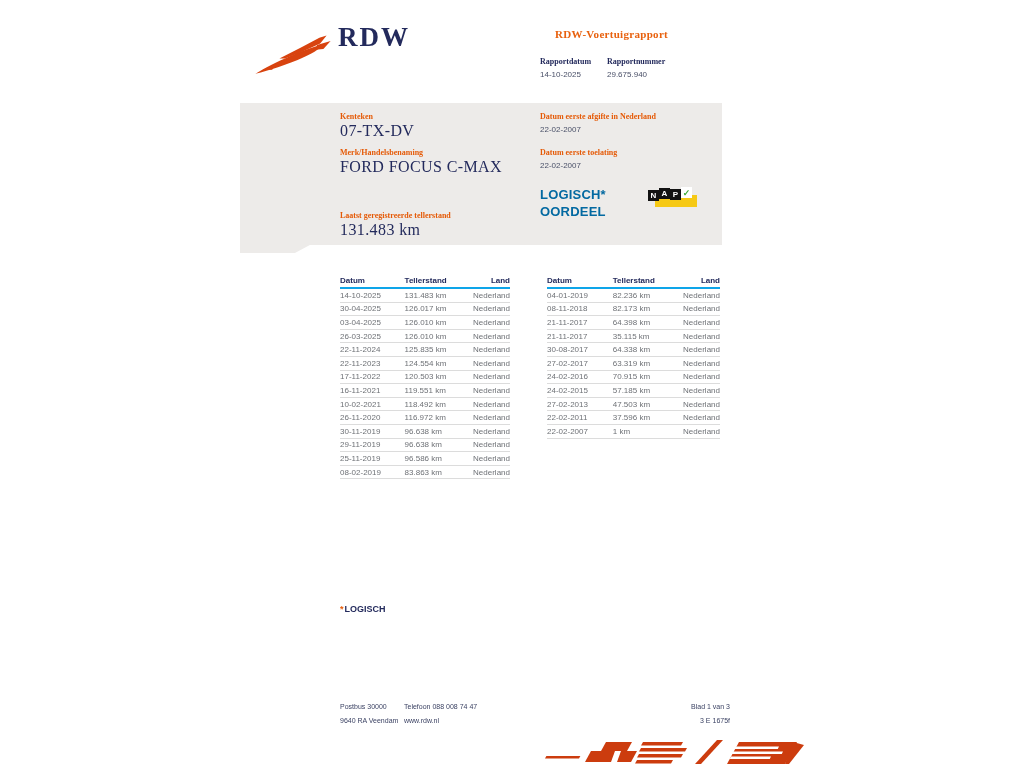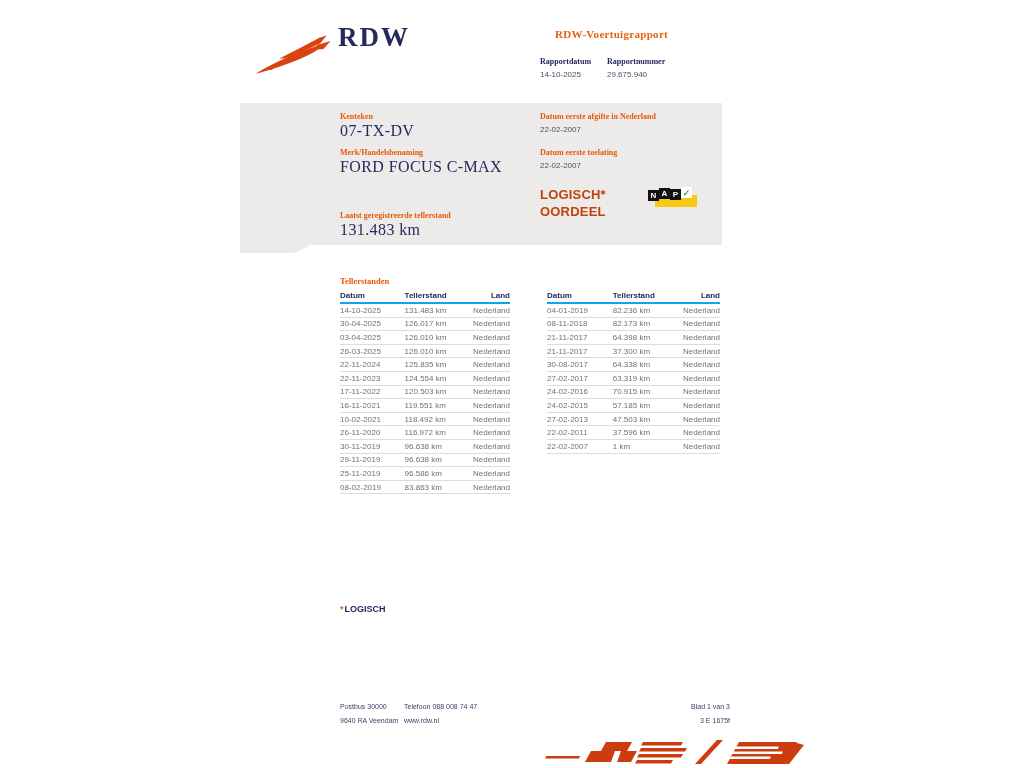--- a/index.html
+++ b/index.html
@@ -21,21 +21,21 @@
 
   
   .panel { position:absolute; left:240px; top:103px; width:482px; height:150px; background:#edebe9;
            clip-path: polygon(0 0, 100% 0, 100% 94.6%, 14.5% 94.6%, 11.4% 100%, 0 100%); }
   .p-label { position:absolute; font-family:"Liberation Serif", serif; font-weight:700;
              font-size:8px; color:#e55a07; }
   .p-value-lg { position:absolute; font-family:"Liberation Serif", serif; font-size:16px;
                 color:#232a5c; letter-spacing:0.4px; }
   .p-value-sm { position:absolute; font-size:8px; color:#4a5068; }
   .oordeel { position:absolute; left:300px; top:83px; font-size:13px; font-weight:700;
-             color:#c2410c; line-height:17px; letter-spacing:0.2px; }
+             color:#0369a1; line-height:17px; letter-spacing:0.2px; }
 
   
   .nap { position:absolute; left:408px; top:82px; width:50px; height:24px; }
   .nap-shadow { position:absolute; left:7px; top:10px; width:42px; height:12px; background:#f6c915; }
   .nap-tile { position:absolute; width:11px; height:11px; background:#121212; color:#ffffff;
               font-size:8px; font-weight:700; display:flex; align-items:center; justify-content:center; }
   .nap-check { position:absolute; width:11px; height:11px; background:#ffffff; color:#3aaa35;
                font-size:9px; font-weight:700; display:flex; align-items:center; justify-content:center; }
 
   
@@ -121,21 +121,20 @@
     <div class="nap">
       <div class="nap-shadow"></div>
       <div class="nap-tile" style="left:0px;  top:5px;">N</div>
       <div class="nap-tile" style="left:11px; top:3px;">A</div>
       <div class="nap-tile" style="left:22px; top:4px;">P</div>
       <div class="nap-check" style="left:33px; top:2px;">✓</div>
     </div>
   </div>
 
   <div class="tables">
-    <div class="tables-heading">Tellerstanden</div>
     <div class="tables-row">
       <div class="odo-table left">
         <div class="thead">
           <span class="th c-datum">Datum</span>
           <span class="th c-teller">Tellerstand</span>
           <span class="th c-land">Land</span>
         </div>
         <div>
 
             <div class="tr">
@@ -244,21 +243,21 @@
             </div>
 
             <div class="tr">
               <span class="td c-datum">21-11-2017</span>
               <span class="td c-teller">64.398 km</span>
               <span class="td c-land">Nederland</span>
             </div>
 
             <div class="tr">
               <span class="td c-datum">21-11-2017</span>
-              <span class="td c-teller">37.300 km</span>
+              <span class="td c-teller">35.115 km</span>
               <span class="td c-land">Nederland</span>
             </div>
 
             <div class="tr">
               <span class="td c-datum">30-08-2017</span>
               <span class="td c-teller">64.338 km</span>
               <span class="td c-land">Nederland</span>
             </div>
 
             <div class="tr">

